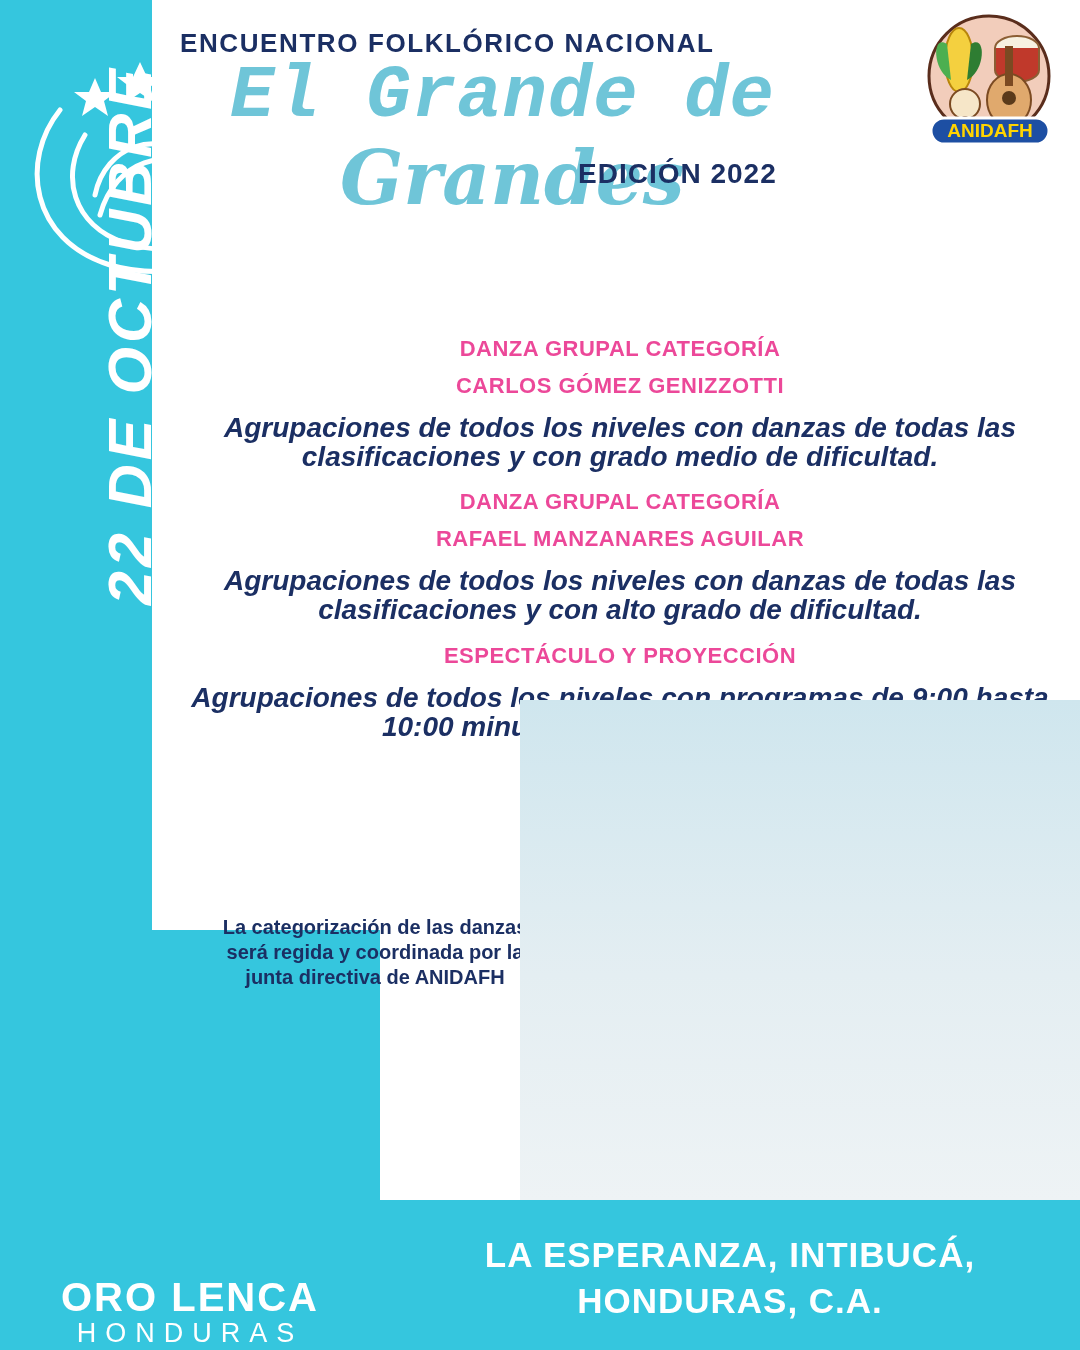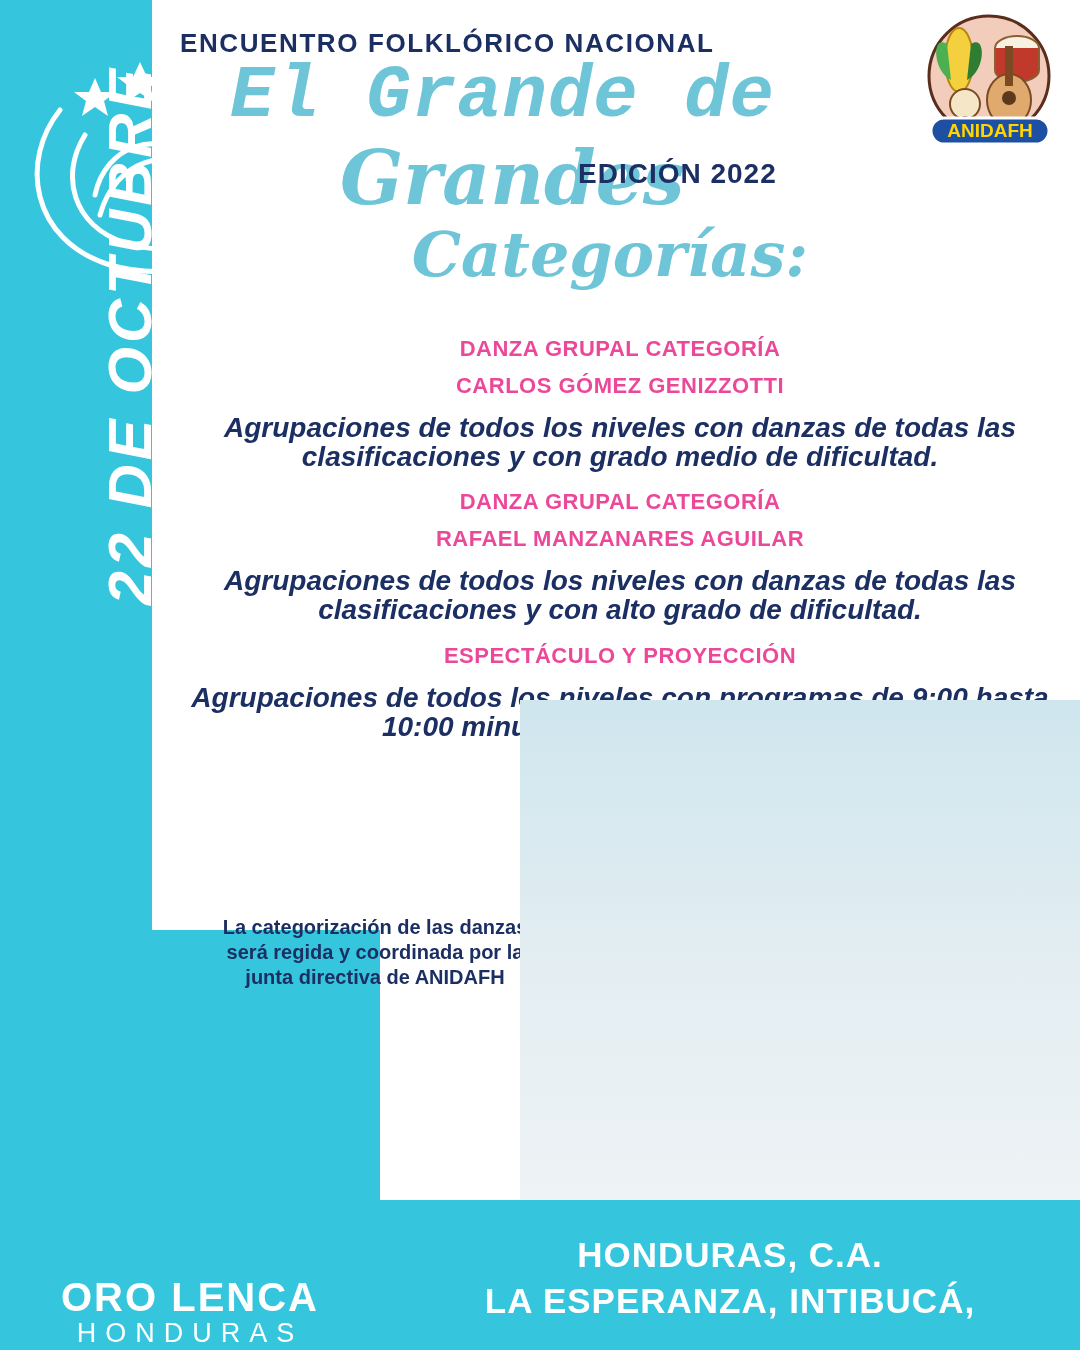--- a/index.html
+++ b/index.html
@@ -157,29 +157,28 @@
         <rect x="262" y="150" width="9" height="54" rx="4"></rect>
         <rect x="214" y="108" width="44" height="8" rx="4"></rect>
       </g>
     </svg>
   </div>
   <div class="oro-name">ORO LENCA</div>
   <div class="oro-sub">HONDURAS</div>
 
   <div class="bottom-strip"></div>
   <div class="location">
+    <div>LA ESPERANZA, INTIBUCÁ,</div>
     <div>HONDURAS, C.A.</div>
-    <div>LA ESPERANZA, INTIBUCÁ,</div>
   </div>
 
   <div class="kicker">ENCUENTRO FOLKLÓRICO NACIONAL</div>
   <div class="script1">El Grande de</div>
   <div class="script2">Grandes</div>
   <div class="edicion">EDICIÓN 2022</div>
-  <div class="categorias">Categorías:</div>
 
   <div class="anidafh">
     <svg viewBox="0 0 145 145" width="145" height="145" aria-hidden="true">
       <circle cx="72" cy="68" r="60" fill="#f2cdbb" stroke="#5a2d1c" stroke-width="3"></circle>
 
       <g>
         <ellipse cx="42" cy="52" rx="14" ry="32" fill="#f4d03f" stroke="#b8860b" stroke-width="2"></ellipse>
         <path d="M30 36 C 14 26, 16 64, 34 72 Z" fill="#4caf50"></path>
         <path d="M54 36 C 70 26, 68 64, 50 72 Z" fill="#2e7d32"></path>
       </g>

